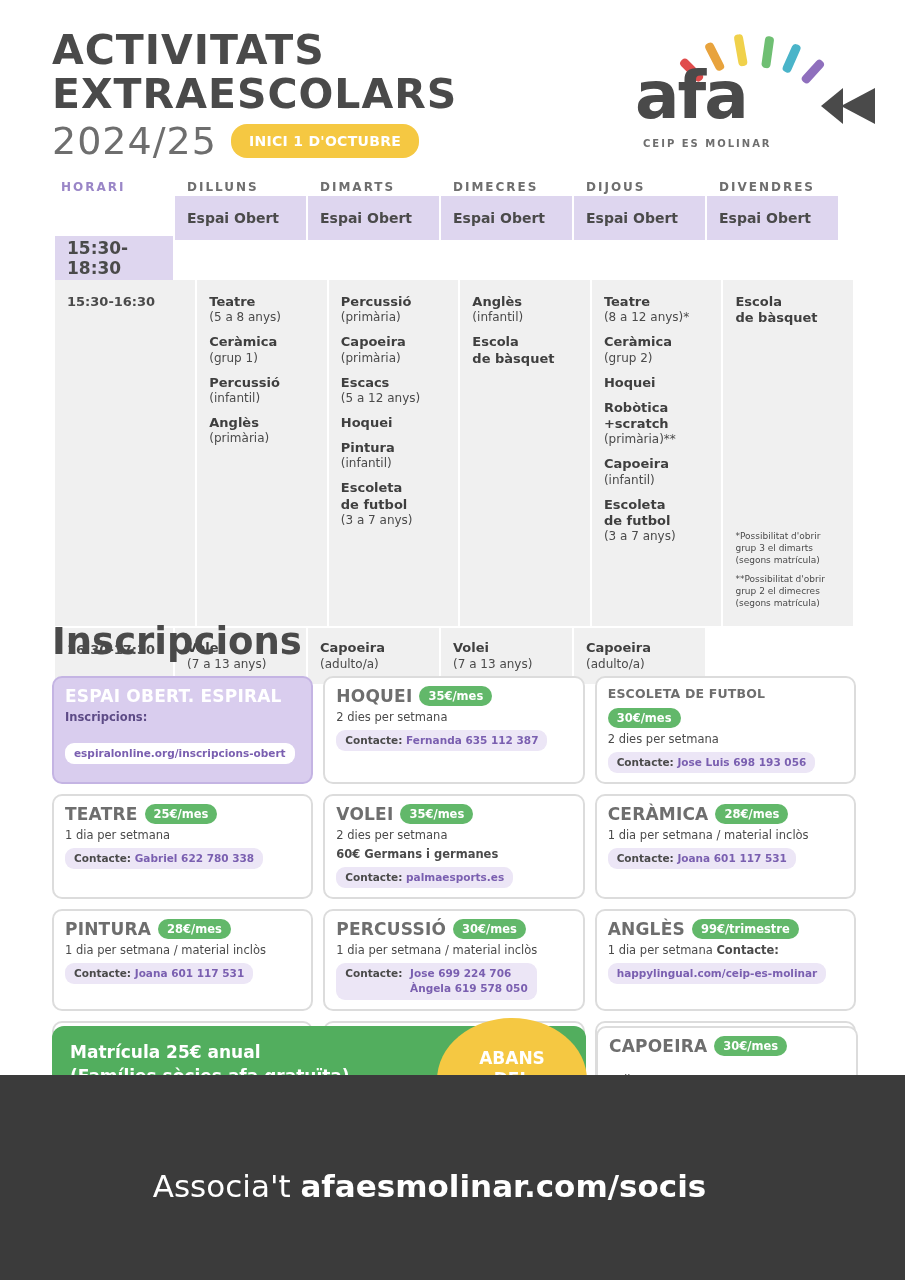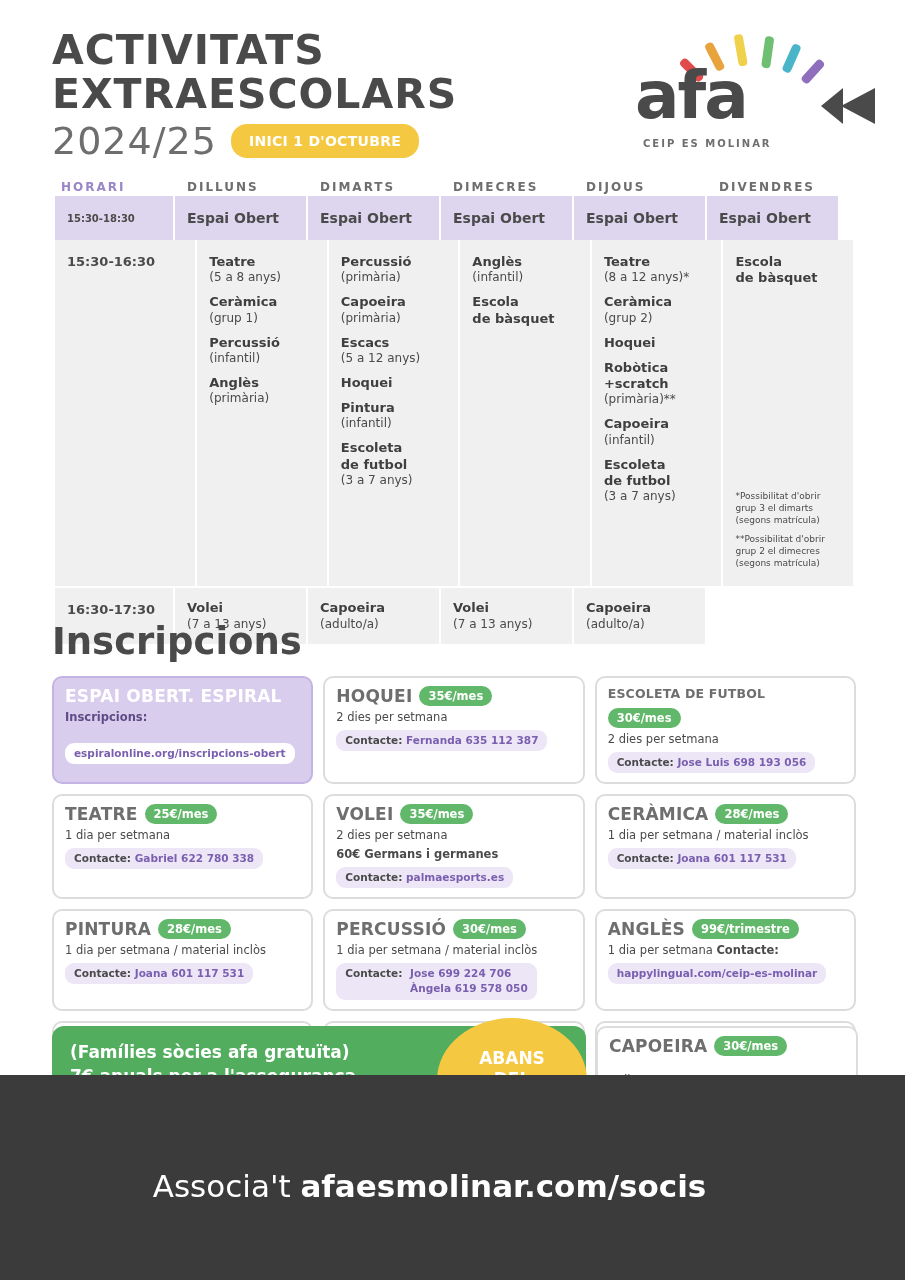--- a/index.html
+++ b/index.html
@@ -59,21 +59,21 @@
   .col0 { width:120px; padding-left:6px; }
   .col  { width:133px; padding-left:12px; }
   .colHorari { color:#9a86c7 !important; }
 
   .row-espai { display:flex; }
   .row-espai .cell {
     background:#ded6ef; height:44px; display:flex; align-items:center;
     font-weight:bold; color:#4a4a4a; font-size:14px; padding-left:12px;
     border-right:2px solid #ffffff;
   }
-  .row-espai .cell.time { width:120px; font-size:10px; }
+  .row-espai .cell.time { width:120px; font-size:17px;margin-top:40px; }
   .row-espai .cell.act { width:133px; }
 
   .row-main { display:flex; }
   .row-main .timecell {
     width:144px; background:#f0f0f0; font-weight:bold; font-size:13px;
     padding:14px 0 0 12px; color:#4a4a4a; border-right:2px solid #ffffff;
   }
   .row-main .daycell {
     width:133px; background:#f0f0f0; padding:14px 10px 10px 12px;
     border-right:2px solid #ffffff; min-height:280px;
@@ -493,20 +493,21 @@
           <span style="font-weight:bold;">Contacte:</span>
         </div>
         <div class="contact">
           <span class="link">nexusrobotica.com/colegios/ceip-es-molinar</span>
         </div>
       </div>
     </div>
   </div>
 
   <div class="matricula">
+    <div>Matrícula 25€ anual</div>
     <div>(Famílies sòcies afa gratuïta)</div>
     <div>7€ anuals per a l'assegurança</div>
   </div>
 
   <div class="circle-abans">
     <div>ABANS</div>
     <div>DEL</div>
     <div>25/10/24</div>
   </div>
 

